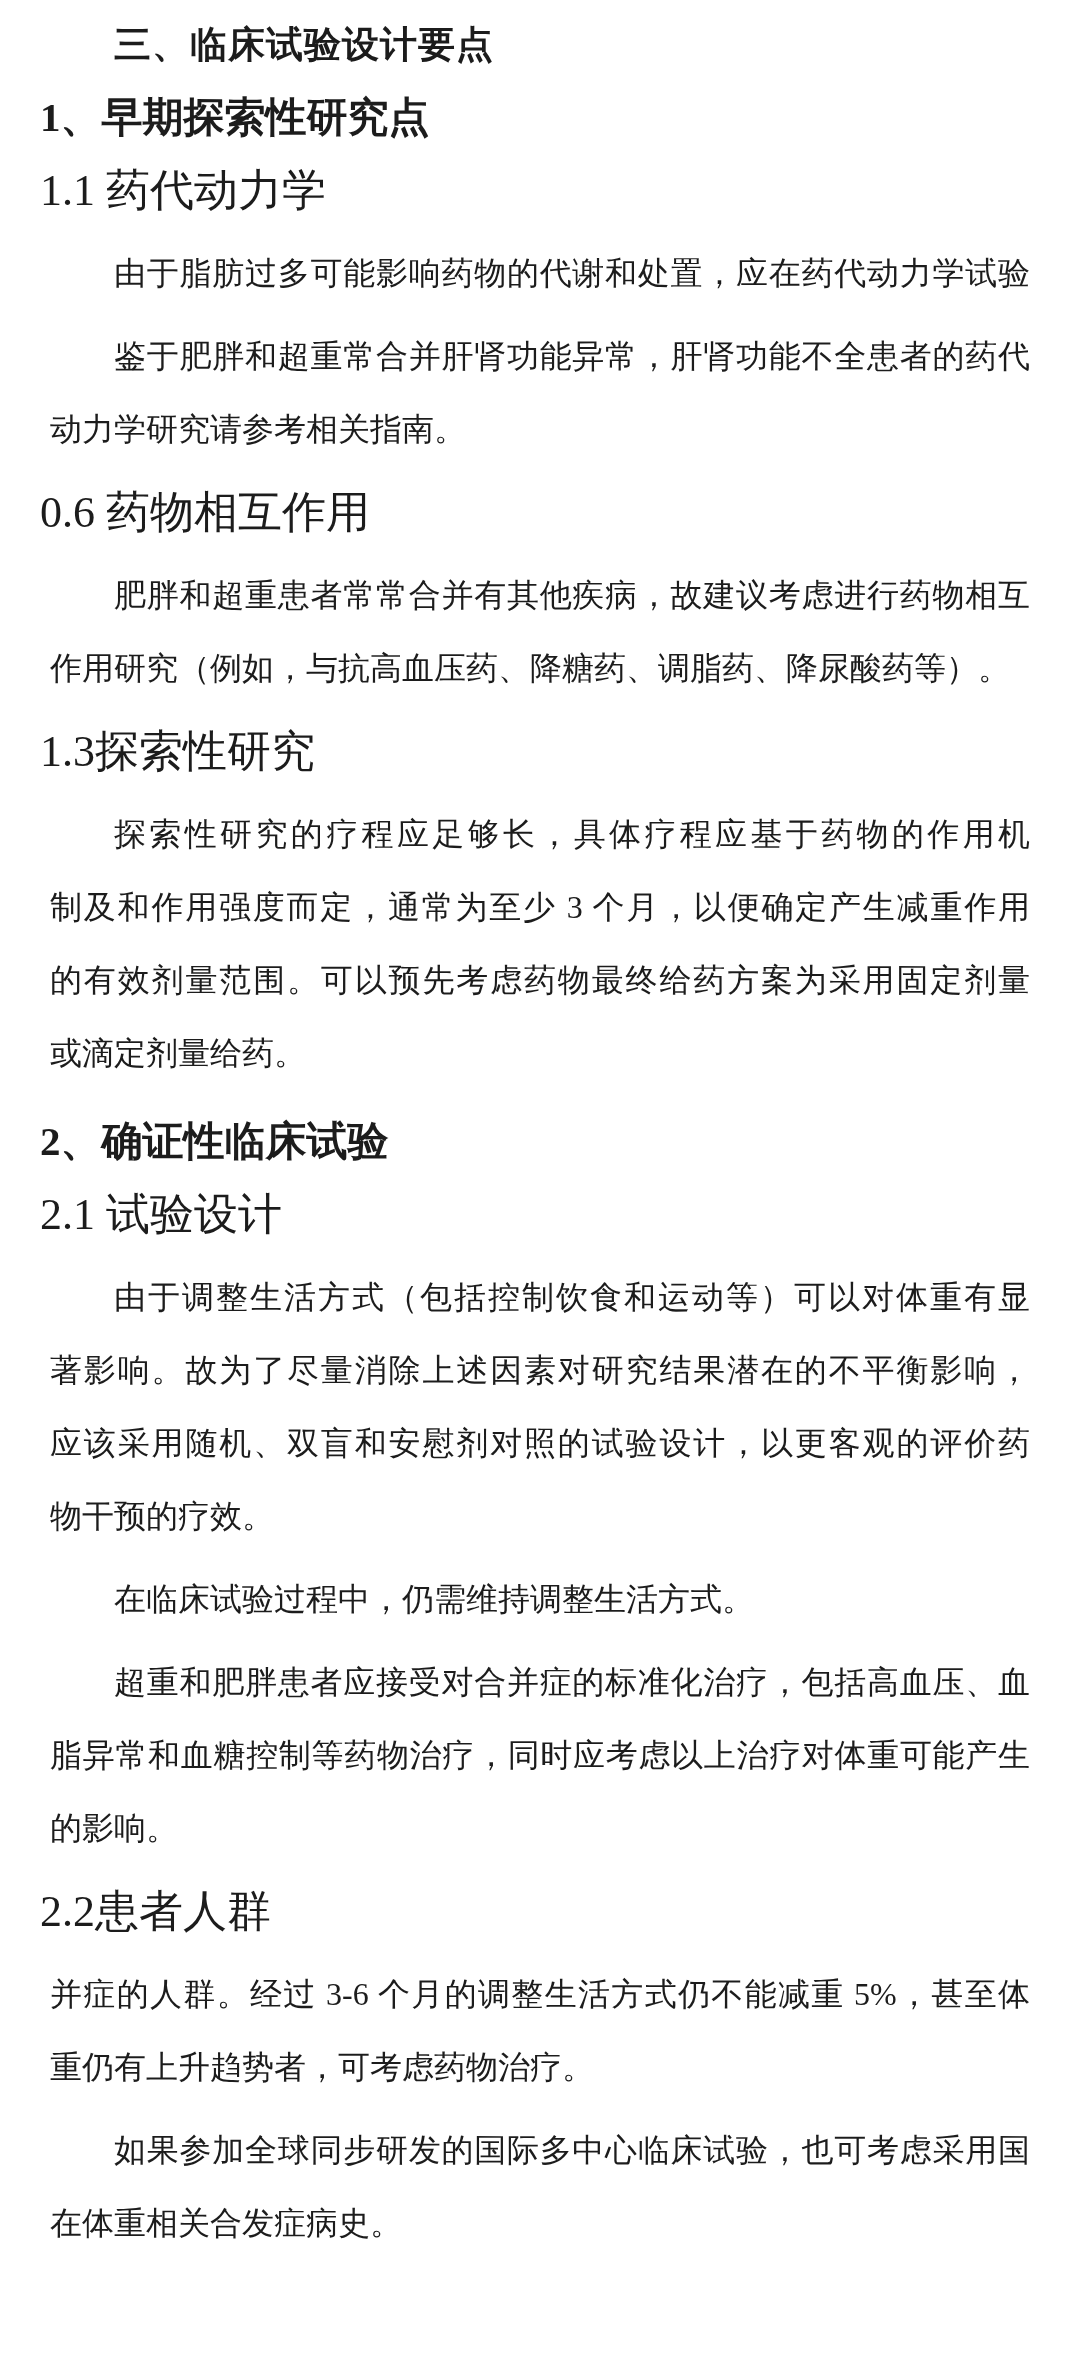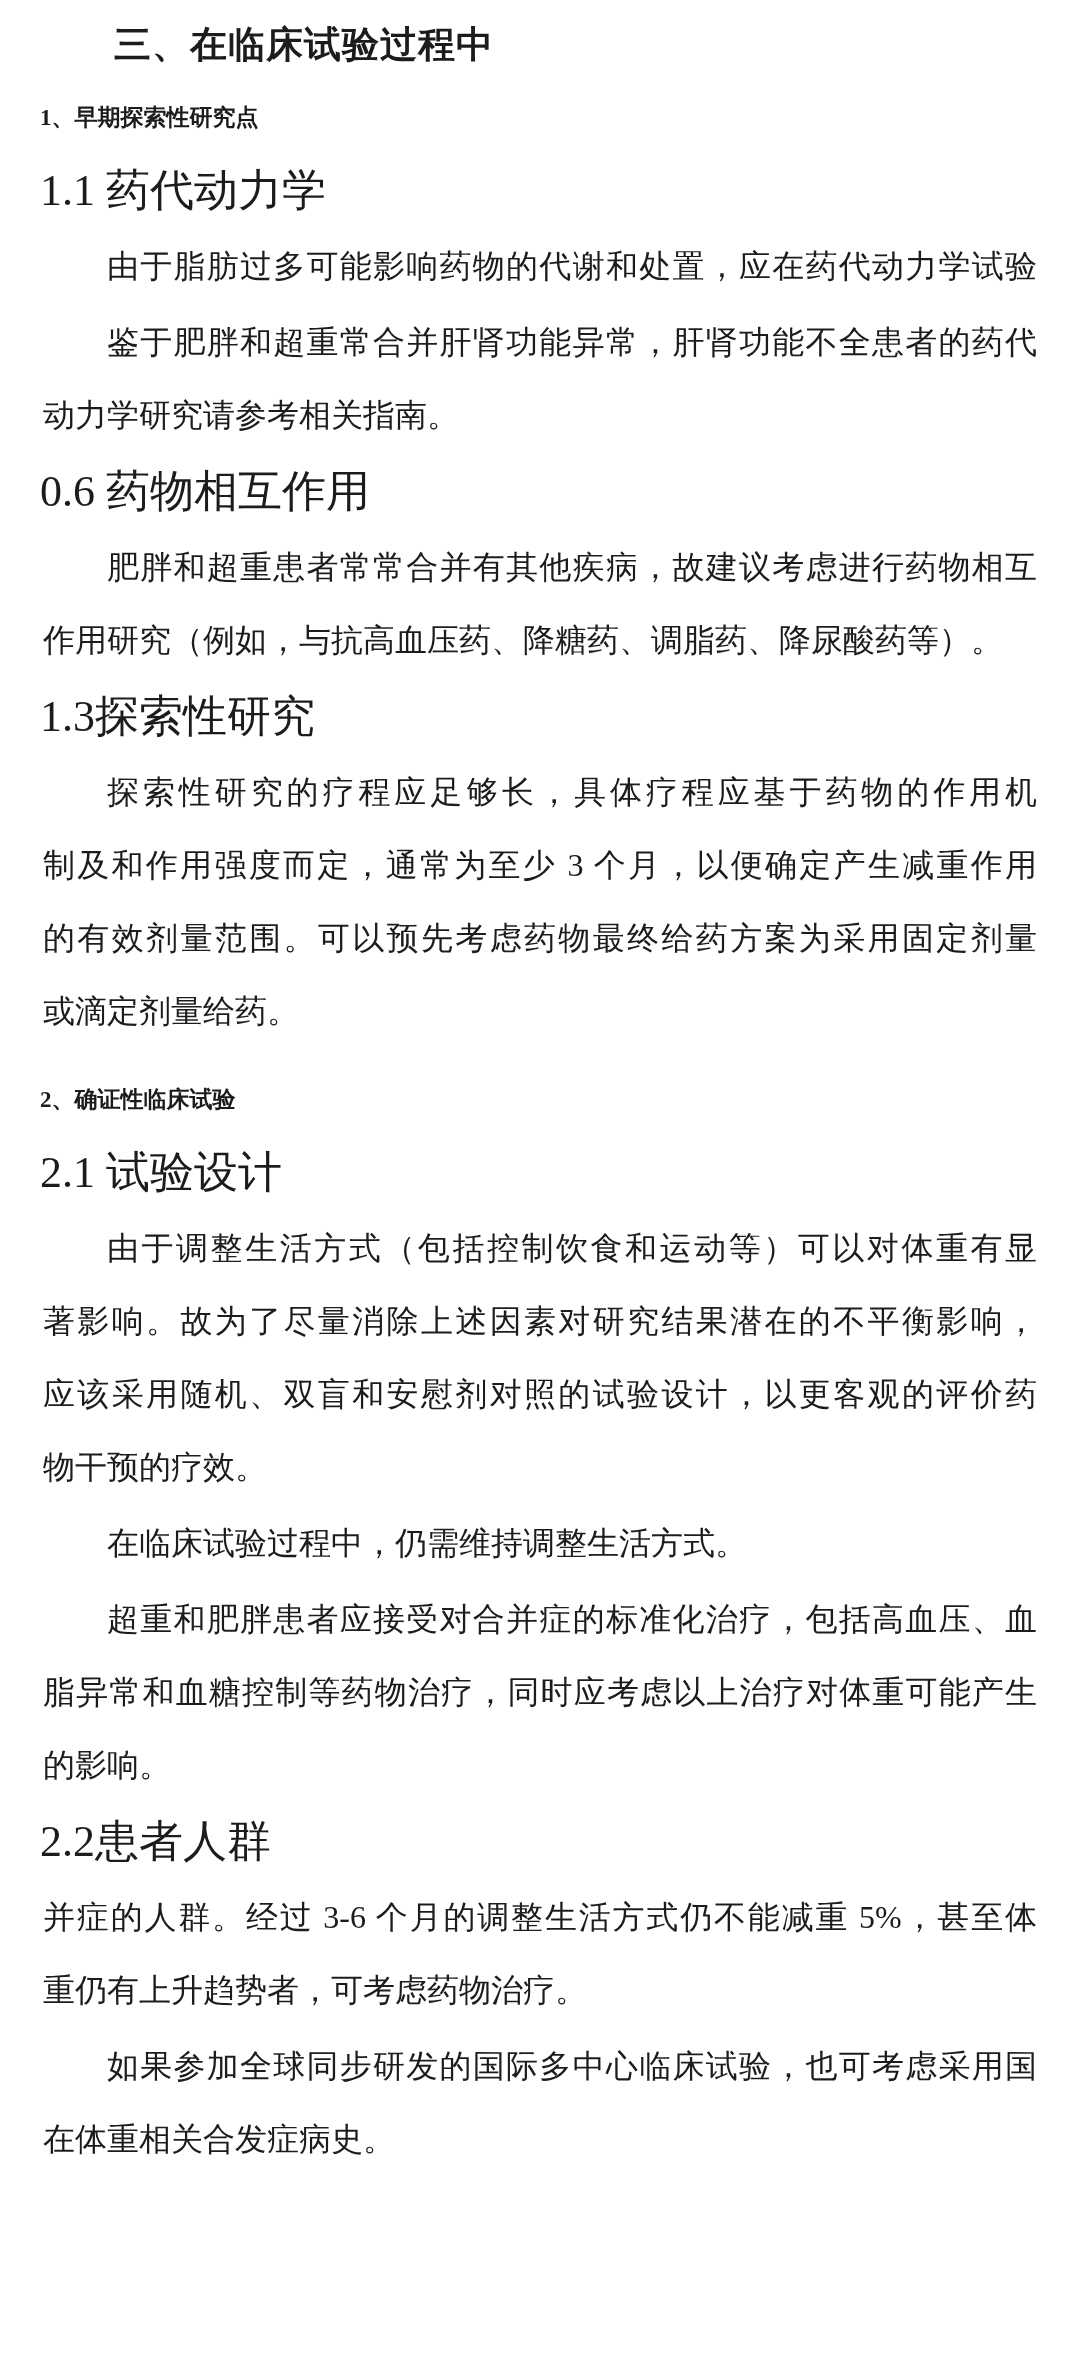--- a/index.html
+++ b/index.html
@@ -20,56 +20,56 @@
   .doc-title {
     font-family: "Liberation Sans", "DejaVu Sans", sans-serif;
     font-size: 37px;
     font-weight: 700;
     line-height: 73px;
     text-indent: 2em;
     letter-spacing: 1px;
     white-space: nowrap;
   }
   .h2 {
-    font-size: 23px;
+    font-size: 41px;
     font-weight: 700;
     line-height: 73px;
     white-space: nowrap;
   }
   .h2.extra {
     margin-top: 15px;
   }
   .h3 {
     font-size: 44px;
     font-weight: 400;
     line-height: 73px;
     white-space: nowrap;
   }
   .para {
-    margin: 3px;
+    margin: 10px;
   }
   .line {
     font-size: 32px;
     line-height: 73px;
     text-align: justify;
     overflow: hidden;
     max-height: 73px;
   }
   .line.fill {
     text-align-last: justify;
   }
   .line.indent {
     text-indent: 2em;
   }
 </style>
 </head>
 <body style="background: rgb(255, 255, 255); color: rgb(28, 28, 28);">
 
 <main data-name="document-body">
-    <div class="doc-title" data-name="document-title">三、在临床试验过程中</div>
+    <div class="doc-title" data-name="document-title">三、临床试验设计要点</div>
     <div class="h2" data-name="section-heading">1、早期探索性研究点</div>
     <div class="h3" data-name="subsection-heading">1.1 药代动力学</div>
     <div class="para" data-name="paragraph">
       <div class="line indent fill" data-name="text-line">由于脂肪过多可能影响药物的代谢和处置，应在药代动力学试验</div>
     </div>
     <div class="para" data-name="paragraph">
       <div class="line indent fill" data-name="text-line">鉴于肥胖和超重常合并肝肾功能异常，肝肾功能不全患者的药代</div>
       <div class="line" data-name="text-line">动力学研究请参考相关指南。</div>
     </div>
     <div class="h3" data-name="subsection-heading">0.6 药物相互作用</div>

